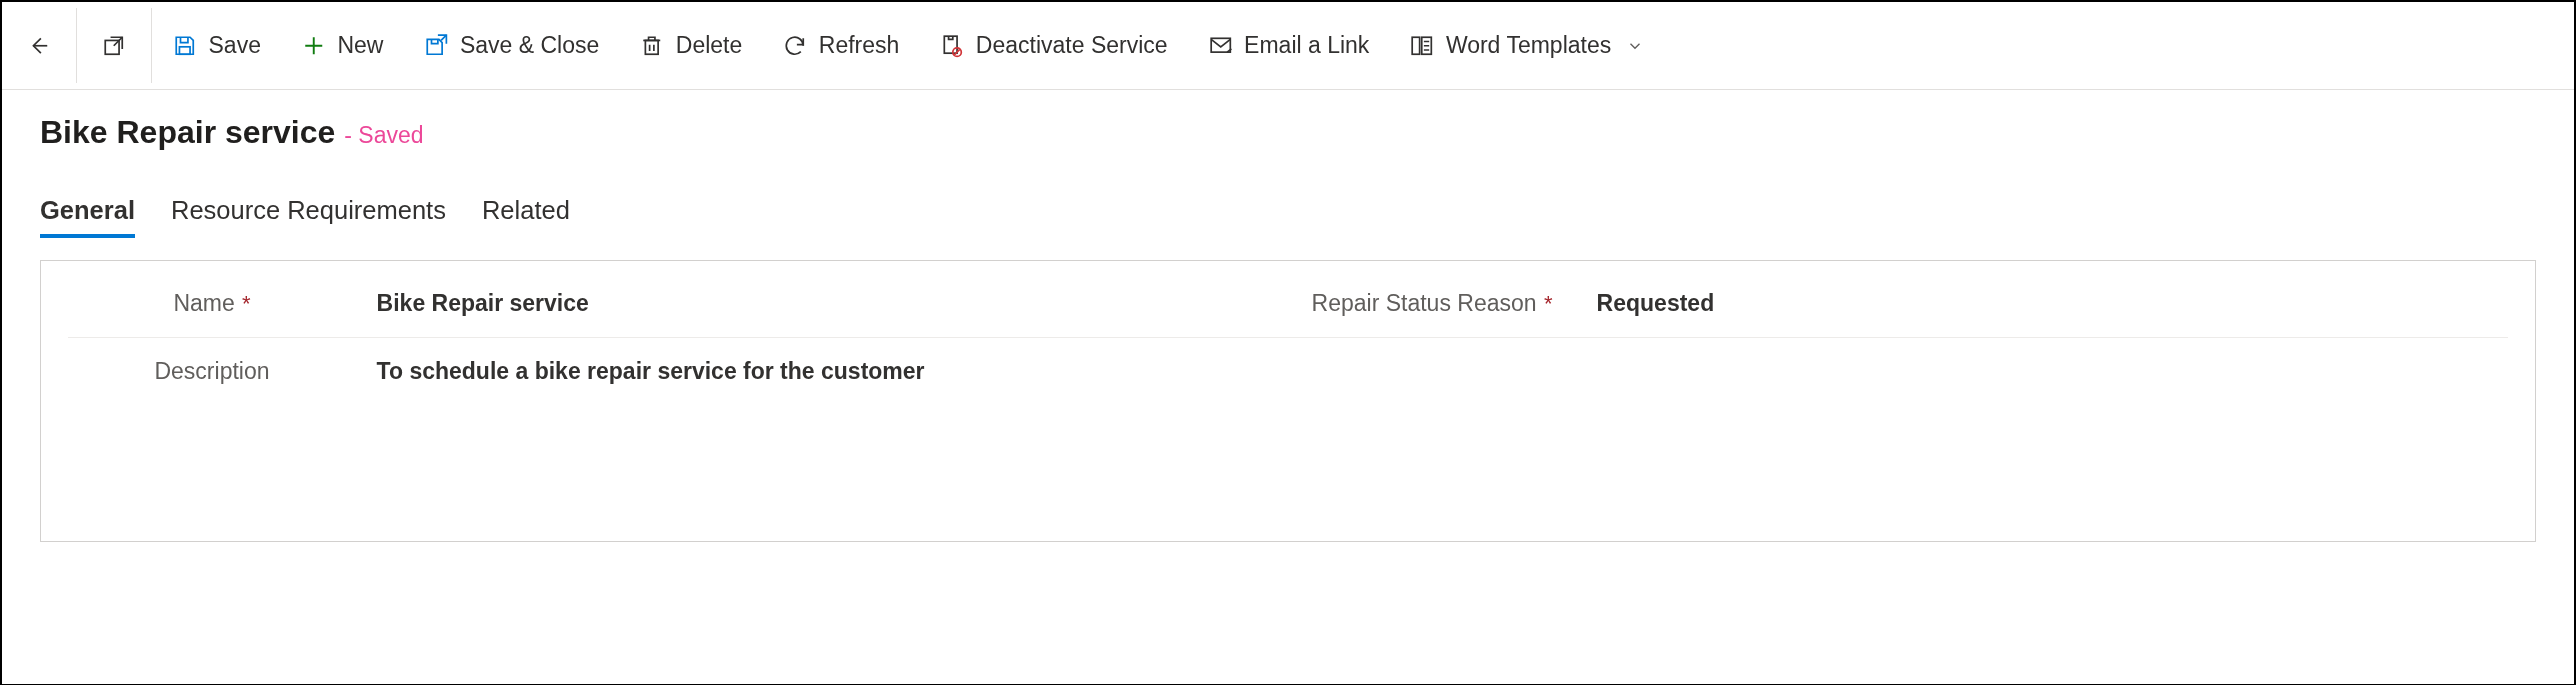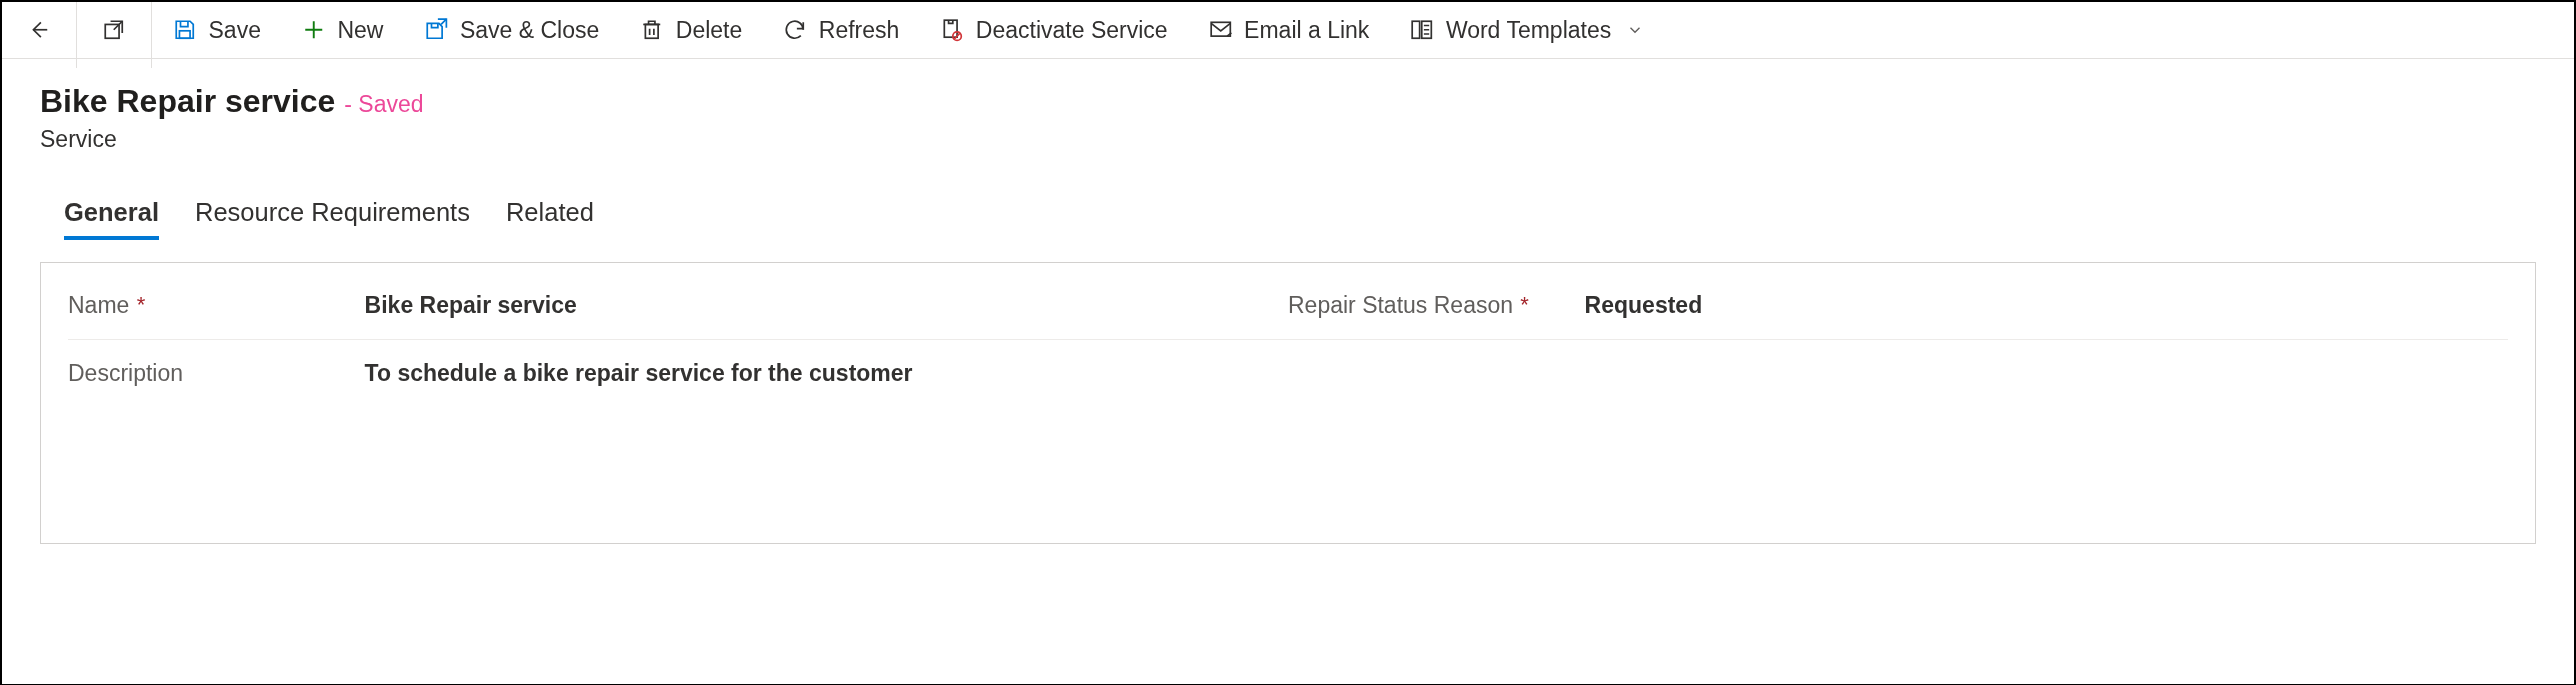--- a/index.html
+++ b/index.html
@@ -8,21 +8,21 @@
       background: #fff;
       color: #323130;
       border: 2.7px solid #000;
       width: 2576px;
       height: 686px;
       overflow: hidden;
     }
     .command-bar {
       display: flex;
       align-items: center;
-      height: 57px;
+      height: 88px;
       border-bottom: 0.9px solid #e1dfdd;
     }
     .cmd-btn-sq {
       width: 75px;
       height: 75px;
       display: flex;
       align-items: center;
       justify-content: center;
       border-right: 0.9px solid #e1dfdd;
       cursor: pointer;
@@ -38,21 +38,21 @@
       color: #323130;
     }
     .icon { width: 25.5px; height: 25.5px; display: inline-flex; align-items: center; justify-content: center; }
     .icon svg { width: 100%; height: 100%; }
     .chev { width: 18px; height: 18px; margin-left: 3.6px; }
     .header-area { padding: 24px 38px 9px 38px; }
     .title-row { display: flex; align-items: baseline; gap: 9px; }
     .page-title { font-size: 32px; font-weight: 600; color: #201f1e; }
     .saved-status { font-size: 23px; color: #ec4899; }
     .entity-type { font-size: 23px; color: #323130; margin-top: 5.5px; }
-    .tab-row { display: flex; gap: 36px; padding: 36px 38px 0 38px; margin-left: 24px; }
+    .tab-row { display: flex; gap: 36px; padding: 36px 38px 0 38px; }
     .tab {
       font-size: 25.5px;
       color: #323130;
       padding-bottom: 9px;
       border-bottom: 4.5px solid transparent;
       cursor: pointer;
     }
     .tab.active { font-weight: 600; border-bottom-color: #0078d4; }
     .form-container {
       margin: 22px 38px 22px 38px;
@@ -66,22 +66,23 @@
       border-bottom: 0.9px solid #edebe9;
     }
     .form-row.no-border { border-bottom: none; }
     .form-col { flex: 1; display: flex; align-items: flex-start; }
     .form-label {
       width: 282px;
       font-size: 23px;
       color: #605e5c;
       display: flex;
       align-items: center;
-      justify-content: flex-start;
+      justify-content: center;
       padding-right: 18px;
+      margin-left: 12px;
     }
     .req-star { color: #a4262c; font-size: 22px; margin-left: 7.3px; }
     .form-value { font-size: 23px; font-weight: 600; color: #323130; padding-left: 14.6px; }
     .form-value.multiline { min-height: 127px; }
   </style>
 </head>
 <body>
 
 <div class="command-bar">
   <div class="cmd-btn-sq">
@@ -196,21 +197,20 @@
         </svg>
     </span>
   </div>
 </div>
 
 <div class="header-area">
   <div class="title-row">
     <span class="page-title">Bike Repair service</span>
     <span class="saved-status">- Saved</span>
   </div>
-  <div class="entity-type">Service</div>
 </div>
 
 <div class="tab-row">
   <div class="tab active">General</div>
   <div class="tab">Resource Requirements</div>
   <div class="tab">Related</div>
 </div>
 
 <div class="form-container">
   <div class="form-row">

